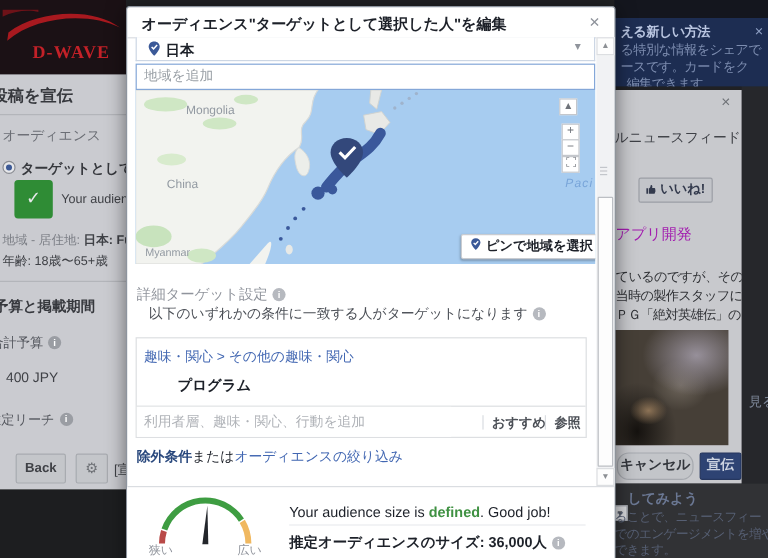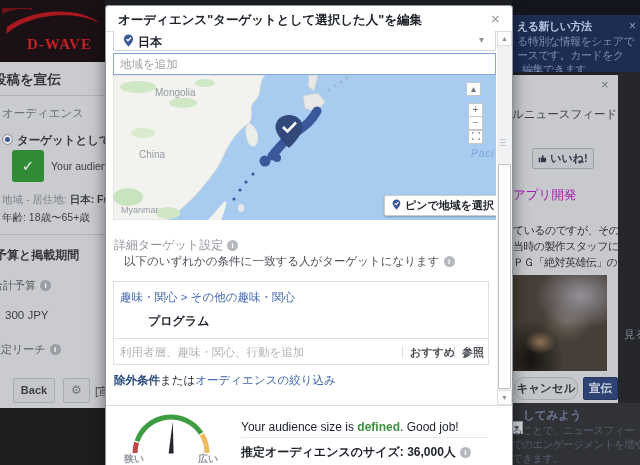--- a/index.html
+++ b/index.html
@@ -46,21 +46,21 @@
   .excl .plain{color:#1d2129;font-weight:normal;}
   .excl .lnk{color:#4267b2;cursor:pointer;}
   
   .sb-track{left:391px;top:25px;width:15px;height:374px;background:#f1f2f4;}
   .sb-arrow{left:0;width:15px;height:15px;background:#fdfdfd;border:1px solid #dcdee1;box-sizing:border-box;
     color:#8c8f94;font-size:7px;text-align:center;line-height:13px;cursor:pointer;}
   .sb-thumb{left:1px;top:133px;width:13px;height:225px;background:#fdfdfd;border:1px solid #bcbfc4;box-sizing:border-box;border-radius:1px;cursor:grab;}
   .sb-grip{left:3px;top:108px;width:6px;height:1px;background:#c3c6cb;box-shadow:0 3px 0 #c3c6cb,0 6px 0 #c3c6cb;}
   
   .m-footer{left:0;top:399px;width:100%;height:71px;border-top:1px solid #dadde1;background:#fff;}
-  .gauge-lbl{font-size:10px;color:#90949c;font-weight:bold;}
+  .gauge-lbl{font-size:10px;color:#90949c;}
   .aud-line1{left:135px;top:14px;font-size:12px;color:#1d2129;}
   .aud-line1 b{color:#3f9142;}
   .aud-div{left:135px;top:31px;width:247px;height:1px;background:#e9ebee;}
   .aud-line2{left:135px;top:38px;font-size:12px;font-weight:bold;color:#1d2129;}
   
   #cover{left:0;top:0;width:105px;height:62px;background:#1b1115;overflow:hidden;}
   #lpanel{left:0;top:62px;width:105px;height:346px;background:#cacbd0;overflow:hidden;}
   .lp-title{left:-7px;top:9px;font-size:13.5px;font-weight:bold;color:#36383d;}
   .lp-div{left:0;width:105px;height:1px;background:#b3b5ba;}
   .lp-sub{left:2px;top:44px;font-size:11.5px;color:#6b6e75;}
@@ -132,21 +132,21 @@
     <div class="abs nowrap lp-sub">オーディエンス</div>
     <div class="abs radio"></div>
     <div class="abs nowrap radio-lbl">ターゲットとして選択した</div>
     <div class="abs chk">✓</div>
     <div class="abs nowrap aud-frag">Your audience</div>
     <div class="abs nowrap meta1"><span class="meta-k">地域 - 居住地:</span>&nbsp;<span class="meta-v">日本: Fuku</span></div>
     <div class="abs nowrap meta2">年齢: 18歳〜65+歳</div>
     <div class="abs lp-div" style="top:172px"></div>
     <div class="abs nowrap lp-h2">予算と掲載期間</div>
     <div class="abs nowrap lp-k1"><span>合計予算</span><i class="infoicon" style="background:#9a9da3">i</i></div>
-    <div class="abs nowrap lp-v1">300 JPY</div>
+    <div class="abs nowrap lp-v1">400 JPY</div>
     <div class="abs nowrap lp-k2"><span>推定リーチ</span><i class="infoicon" style="background:#9a9da3">i</i></div>
     <div class="abs lp-btn" style="left:13px;width:42px;line-height:23px">Back</div>
     <div class="abs lp-btn" style="left:63px;width:27px;line-height:23px;color:#6f7277;font-size:12px"><span>⚙</span></div>
     <div class="abs nowrap lp-part">[宣伝</div>
   </div>
   <div id="botleft" class="abs"></div>
 
   <div id="rstrip" class="abs"></div>
   <div id="rtop" class="abs"></div>
 

